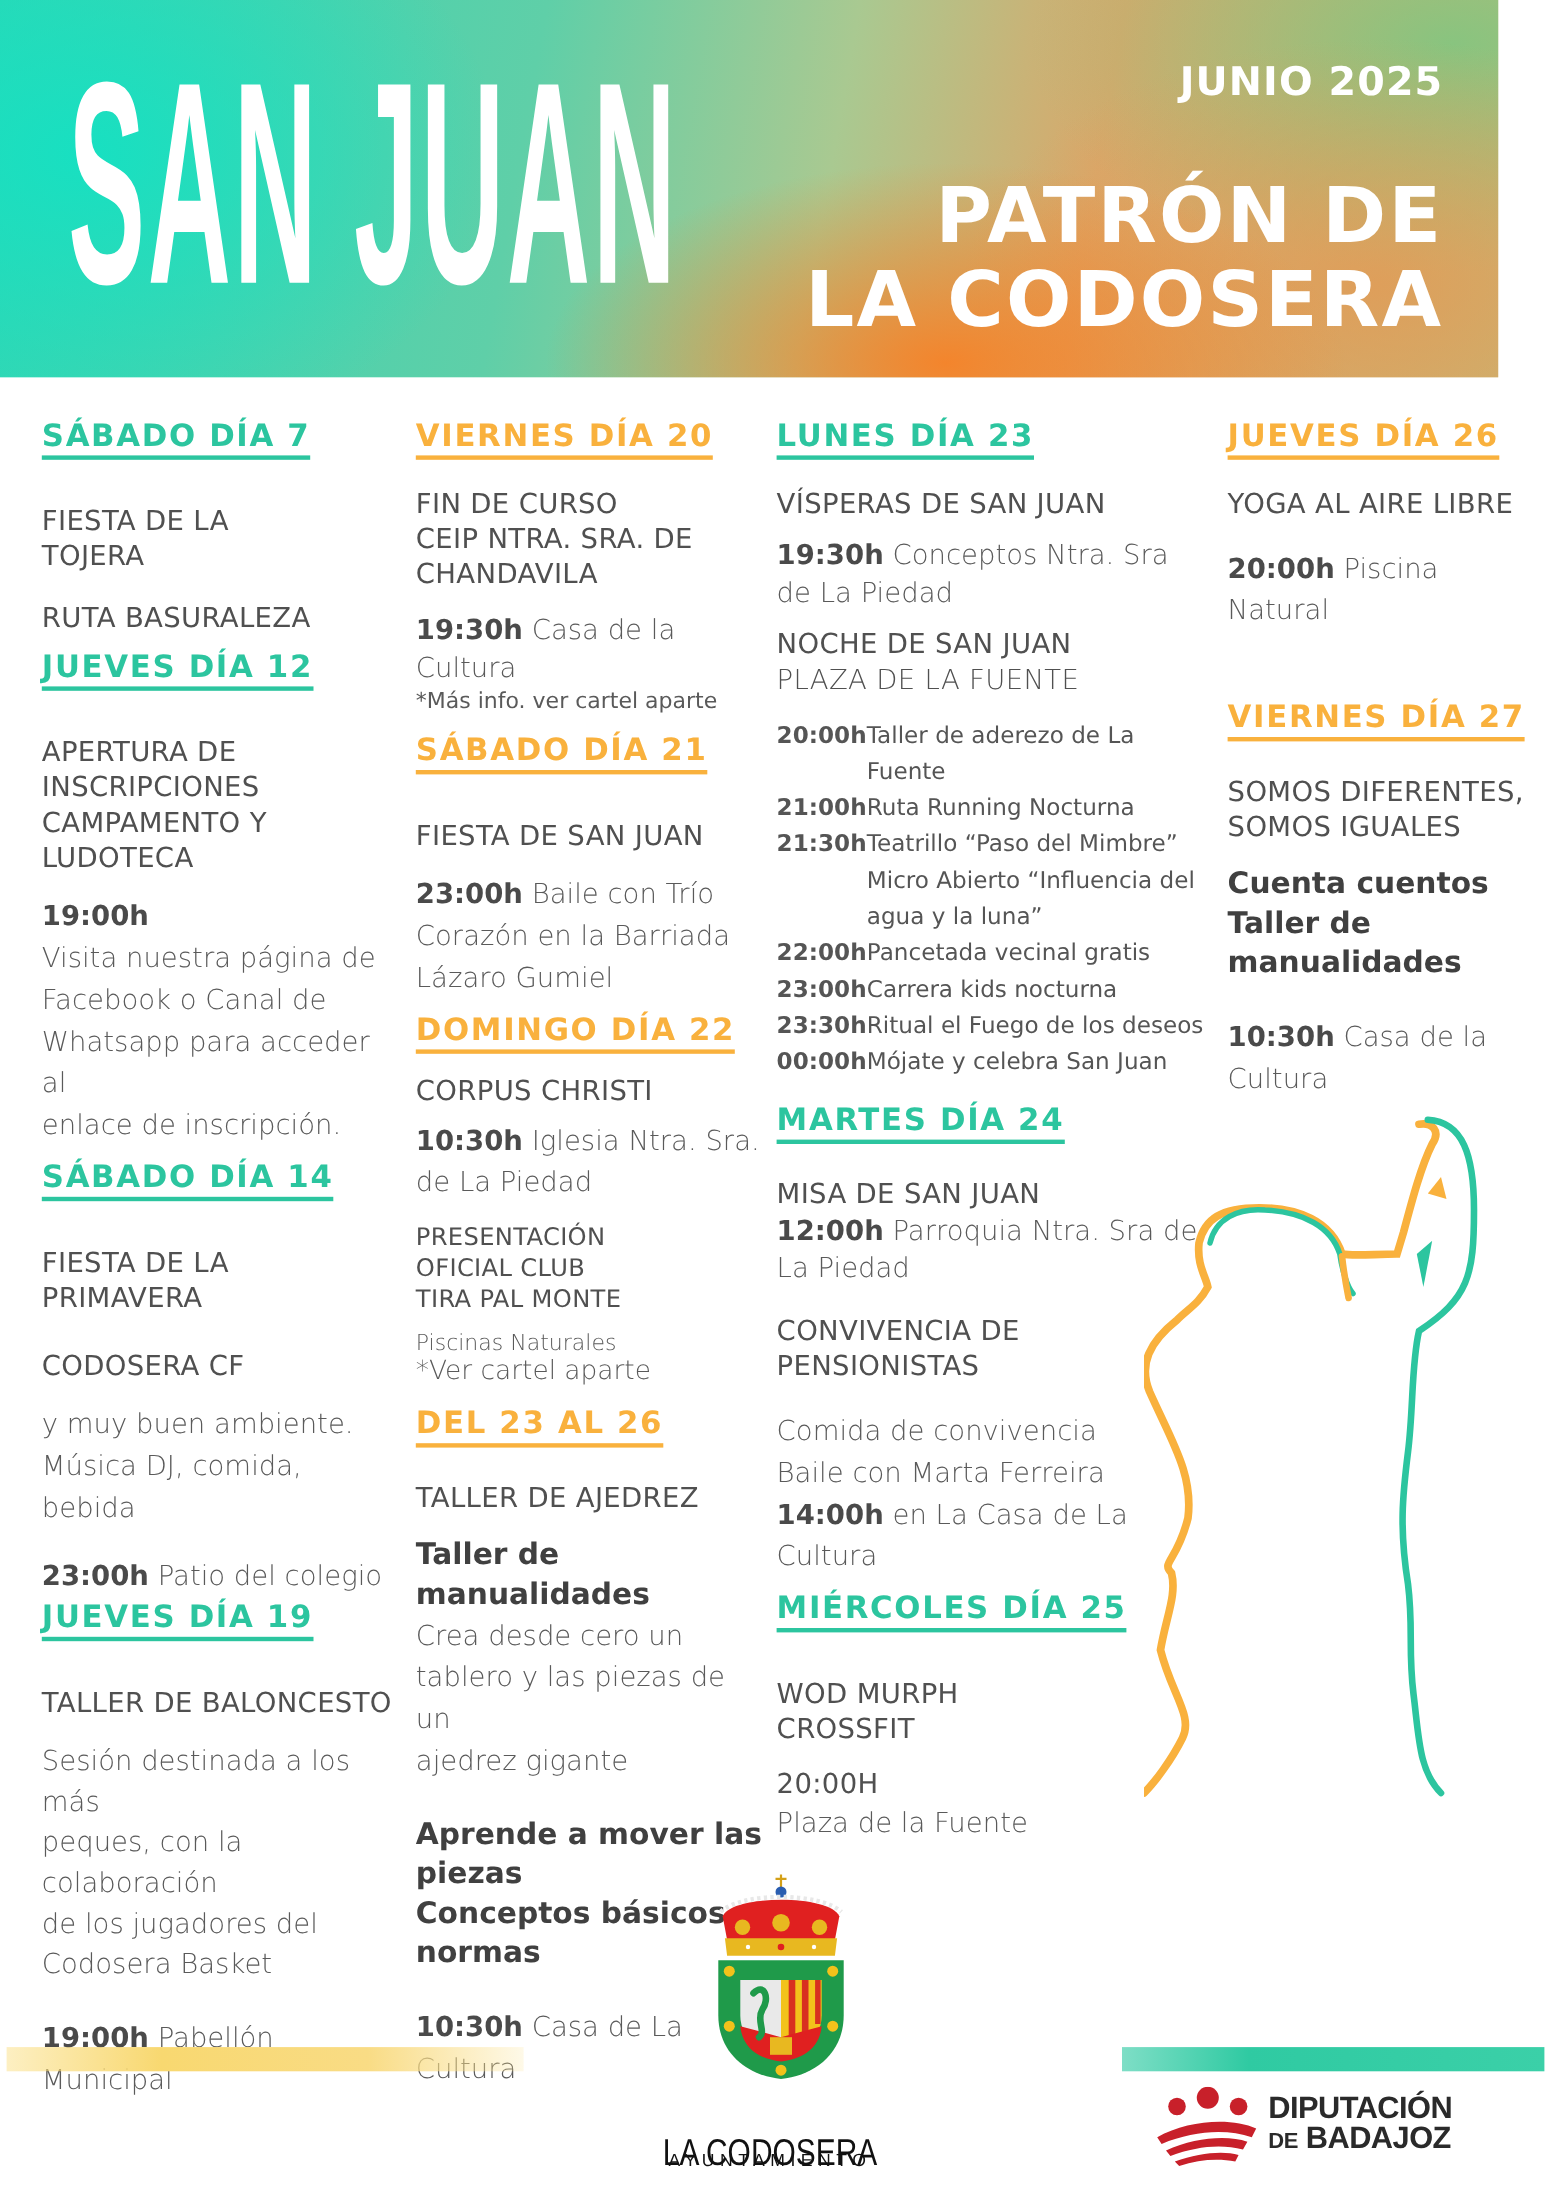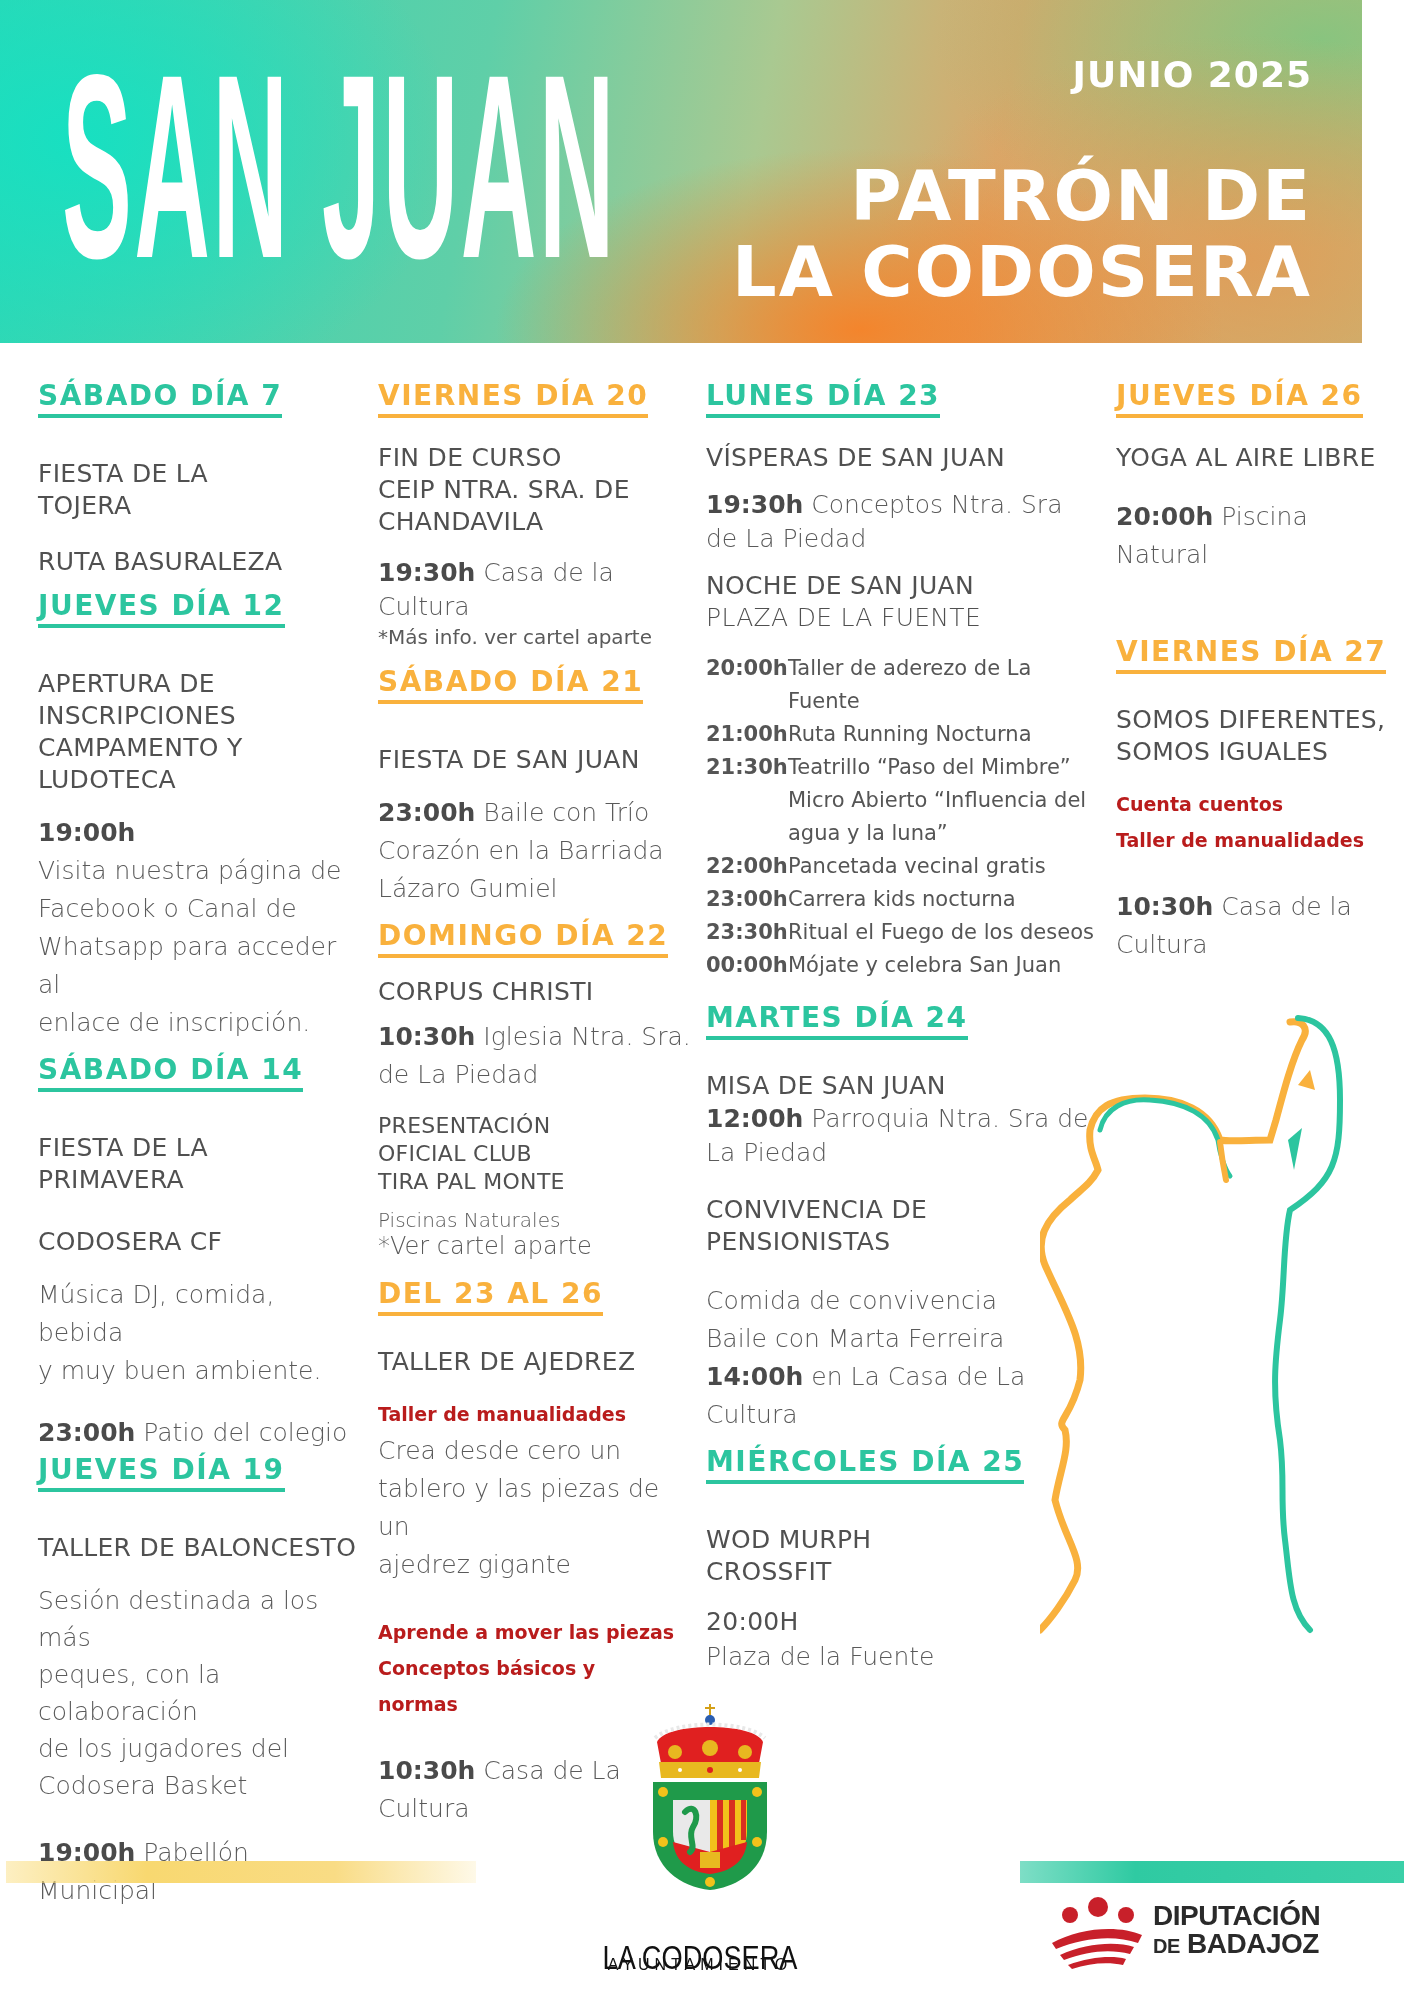--- a/index.html
+++ b/index.html
@@ -47,21 +47,21 @@
     border-bottom: 4px solid currentColor; padding-bottom: 0px;
   }
   .day.teal { color: #2cc59f; }
   .day.orange { color: #f9b13d; }
 
   .ev-title {
     font-family: "DejaVu Sans", sans-serif; font-size: 25px; line-height: 32px;
     color: #505050; text-transform: uppercase; font-weight: 400; letter-spacing: 0.3px;
   }
   .ev-title.small { font-size: 22px; line-height: 28px; }
-  .ev-sub-bold { font-size: 19px; line-height: 36px; font-weight: 700; color: #b91c1c; }
+  .ev-sub-bold { font-size: 27px; line-height: 36px; font-weight: 700; color: #404040; }
   .ev-text { font-size: 25px; line-height: 38px; color: #5a5a5a; font-weight: 300; }
   .ev-text.small { font-size: 20px; line-height: 28px; }
   .ev-text.tiny { font-size: 24px; line-height: 24px; }
   .time { font-weight: 700; color: #4a4a4a; }
   .note { font-size: 20px; line-height: 26px; color: #5a5a5a; }
 
   .sched { font-size: 21px; line-height: 33px; color: #555; }
   .sched .row { display: flex; }
   .sched .row .t { font-weight: 700; width: 82px; flex: none; }
   .sched .row.cont .t { visibility: hidden; }
@@ -138,22 +138,22 @@
     <div>enlace de inscripción.</div>
   </div>
 
   <div class="day teal mb40">SÁBADO DÍA 14</div>
   <div class="ev-title mb30">
     <div>FIESTA DE LA</div>
     <div>PRIMAVERA</div>
   </div>
   <div class="ev-title mb18">CODOSERA CF</div>
   <div class="ev-text mb24">
+    <div>y muy buen ambiente.</div>
     <div>Música DJ, comida, bebida</div>
-    <div>y muy buen ambiente.</div>
   </div>
   <div class="ev-text">
     <span class="time">23:00h</span>
     <span>Patio del colegio</span>
   </div>
 
   <div class="day teal mb40">JUEVES DÍA 19</div>
   <div class="ev-title mb18">TALLER DE BALONCESTO</div>
   <div class="ev-text mb30" style="line-height:37px">
     <div>Sesión destinada a los más</div>

